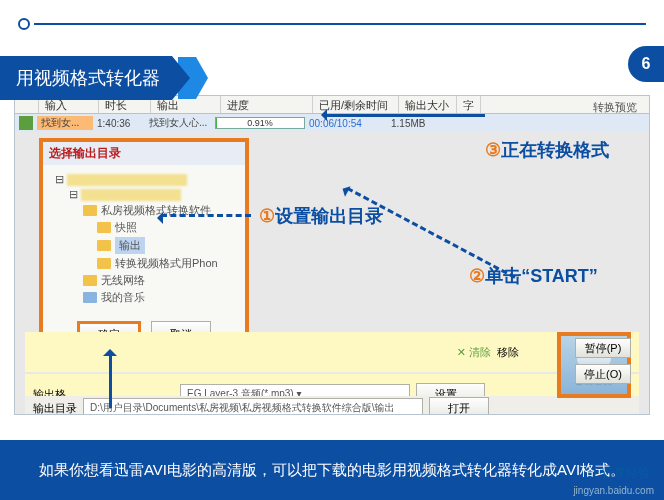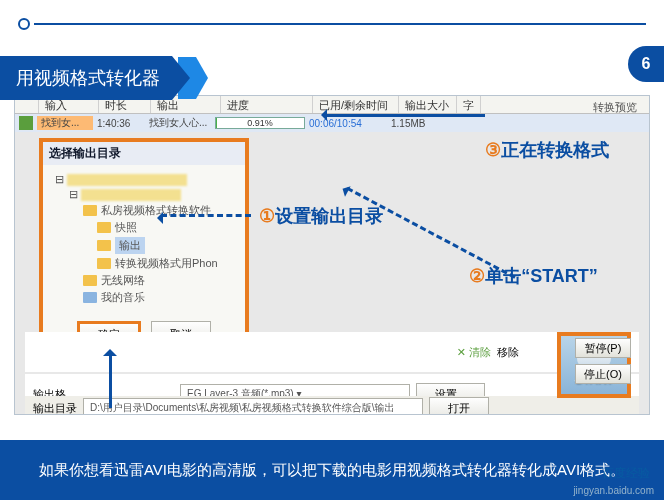--- a/index.html
+++ b/index.html
@@ -14,36 +14,36 @@
 .screenshot{position:absolute;top:95px;left:14px;right:14px;height:320px;border:1px solid #b8c4d0;background:#e8e8e8;overflow:hidden}
 .ss-header{background:#f4f4f0;height:18px;display:flex;font-size:11px;color:#333;border-bottom:1px solid #c0c0c0}
 .ss-header span{padding:2px 6px;border-right:1px solid #d0d0d0}
 .ss-row{height:18px;background:#dfe8f5;display:flex;align-items:center;font-size:10px}
 .ss-chk{width:14px;height:14px;background:#5a9e3d;margin:0 4px;display:inline-block}
 .ss-cell{padding:0 4px;color:#444}
 .ss-prog{width:90px;height:12px;border:1px solid #7a9;background:#fff;position:relative}
 .ss-prog-fill{position:absolute;left:0;top:0;height:100%;width:1%;background:#4ab04a}
 .ss-prog-txt{position:absolute;left:0;right:0;text-align:center;font-size:9px;color:#333;line-height:10px}
 .dialog{position:absolute;top:42px;left:24px;width:210px;height:215px;border:4px solid #e87b1f;background:#f8f8f4}
-.dlg-title{background:#e8ecf4;font-size:12px;color:#0f172a;padding:3px 6px;font-weight:bold}
+.dlg-title{background:#e8ecf4;font-size:12px;color:#b91c1c;padding:3px 6px;font-weight:bold}
 .dlg-body{padding:6px 8px;font-size:11px;color:#555}
 .dlg-item{display:flex;align-items:center;margin:2px 0;padding-left:14px}
 .dlg-folder{width:14px;height:11px;background:#f3c24b;margin-right:4px;border-radius:1px}
 .dlg-selected{background:#bcd4f0;padding:1px 4px}
 .dlg-blur{filter:blur(1px);background:#f3e090;width:120px;height:12px;display:inline-block}
 .dlg-btns{display:flex;justify-content:center;gap:10px;margin-top:8px}
 .dlg-btn{font-size:11px;padding:3px 18px;background:linear-gradient(#fefefe,#e6e6e0);border:1px solid #b0b0a8}
 .dlg-btn.sel{border:3px solid #e87b1f}
 .annot{position:absolute;font-size:18px;font-weight:bold;white-space:nowrap}
 .annot span{color:#e87b1f}
 .annot b{color:#0b4ea2}
 .start-box{position:absolute;bottom:16px;right:18px;width:74px;height:66px;border:4px solid #e87b1f;background:linear-gradient(#b8d4e8,#8ab4d8);display:flex;flex-direction:column;align-items:center;justify-content:center}
 .start-icon{width:34px;height:28px;border-radius:50%;background:linear-gradient(#fff,#c0d4e4);position:relative}
 .start-txt{color:#fff;font-style:italic;font-weight:bold;font-size:12px;text-shadow:1px 1px 2px #345}
-.bottom-bar{position:absolute;top:262px;left:10px;right:10px;height:40px;background:#ffffff;display:flex;align-items:center;font-size:11px;gap:6px;padding:0 8px}
+.bottom-bar{position:absolute;top:262px;left:10px;right:10px;height:40px;background:#fef9c3;display:flex;align-items:center;font-size:11px;gap:6px;padding:0 8px}
 .bottom-bar2{position:absolute;top:294px;left:10px;right:10px;height:24px;background:#efeee8;display:flex;align-items:center;font-size:11px;padding:0 8px;gap:6px}
 .field{background:#fff;border:1px solid #b0b0a8;padding:2px 6px;font-size:10px;color:#555}
 .side-btn{position:absolute;right:18px;width:56px;height:20px;font-size:11px;background:linear-gradient(#fefefe,#e2e2da);border:1px solid #b0b0a8;display:flex;align-items:center;justify-content:center}
 .preview{position:absolute;top:4px;right:12px;font-size:11px;color:#555}
 .arrow{position:absolute;height:3px;background:#0b4ea2}
 .arrow::before{content:"";position:absolute;left:-10px;top:-5px;border:6px solid transparent;border-right-color:#0b4ea2}
 .dashed{border-top:3px dashed #0b4ea2;background:none;height:0}
 .caption{position:absolute;bottom:0;left:0;right:0;height:60px;background:#0b4ea2;color:#fff;font-size:15px;display:flex;align-items:center;justify-content:center;padding:0 30px;text-align:center;line-height:1.5}
 .watermark{position:absolute;bottom:4px;right:10px;color:#cdd;font-size:10px;opacity:.7}
 .wm-logo{position:absolute;bottom:18px;right:14px;color:#0369a1;font-size:12px;opacity:.5}

